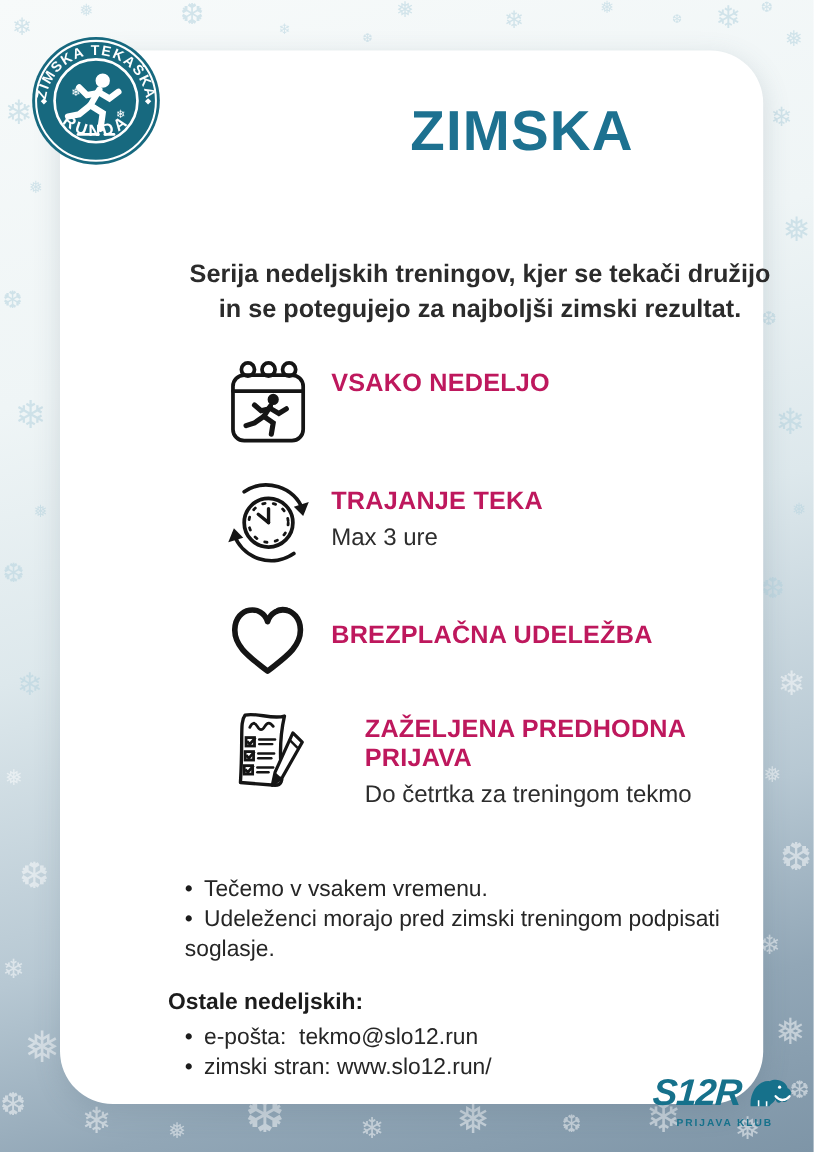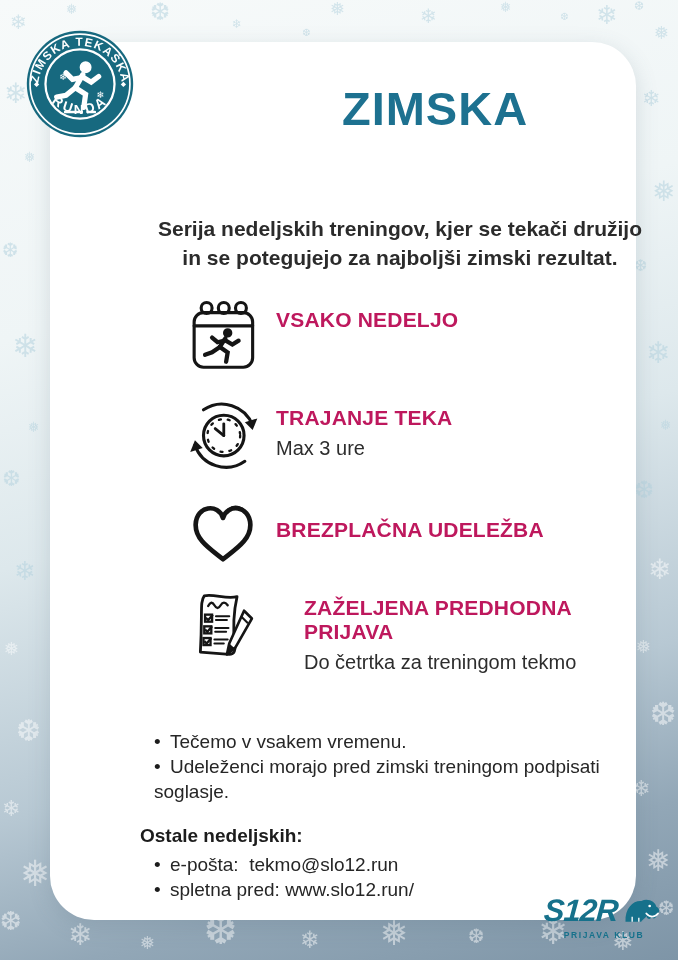--- a/index.html
+++ b/index.html
@@ -208,21 +208,21 @@
 
   <div class="notes">
     <ul>
       <li>Tečemo v vsakem vremenu.</li>
       <li>Udeleženci morajo pred zimski treningom podpisati soglasje.</li>
     </ul>
     <div class="note-gap"></div>
     <div class="note-head">Ostale nedeljskih:</div>
     <ul>
       <li>e-pošta:  tekmo@slo12.run</li>
-      <li>spletna pred: www.slo12.run/</li>
+      <li>zimski stran: www.slo12.run/</li>
     </ul>
   </div>
 
   <div class="club">
     <div class="club-row">
       <span class="club-name">S12R</span>
       <svg class="club-mammoth" viewBox="0 0 50 36">
         <path d="M4 31 C3 14 14 5 23 6 C31 2 40 7 41 13 C46 15 45 21 41 22 C42 26 38 29 35 25 C35 28 30 29 29 24 C27 28 23 29 23 31 Z" fill="#16718b"></path>
         <path d="M29 21 C33 26 39 26 43 21" fill="none" stroke="#fff" stroke-width="2.2" stroke-linecap="round"></path>
         <circle cx="33" cy="12" r="1.6" fill="#fff"></circle>

